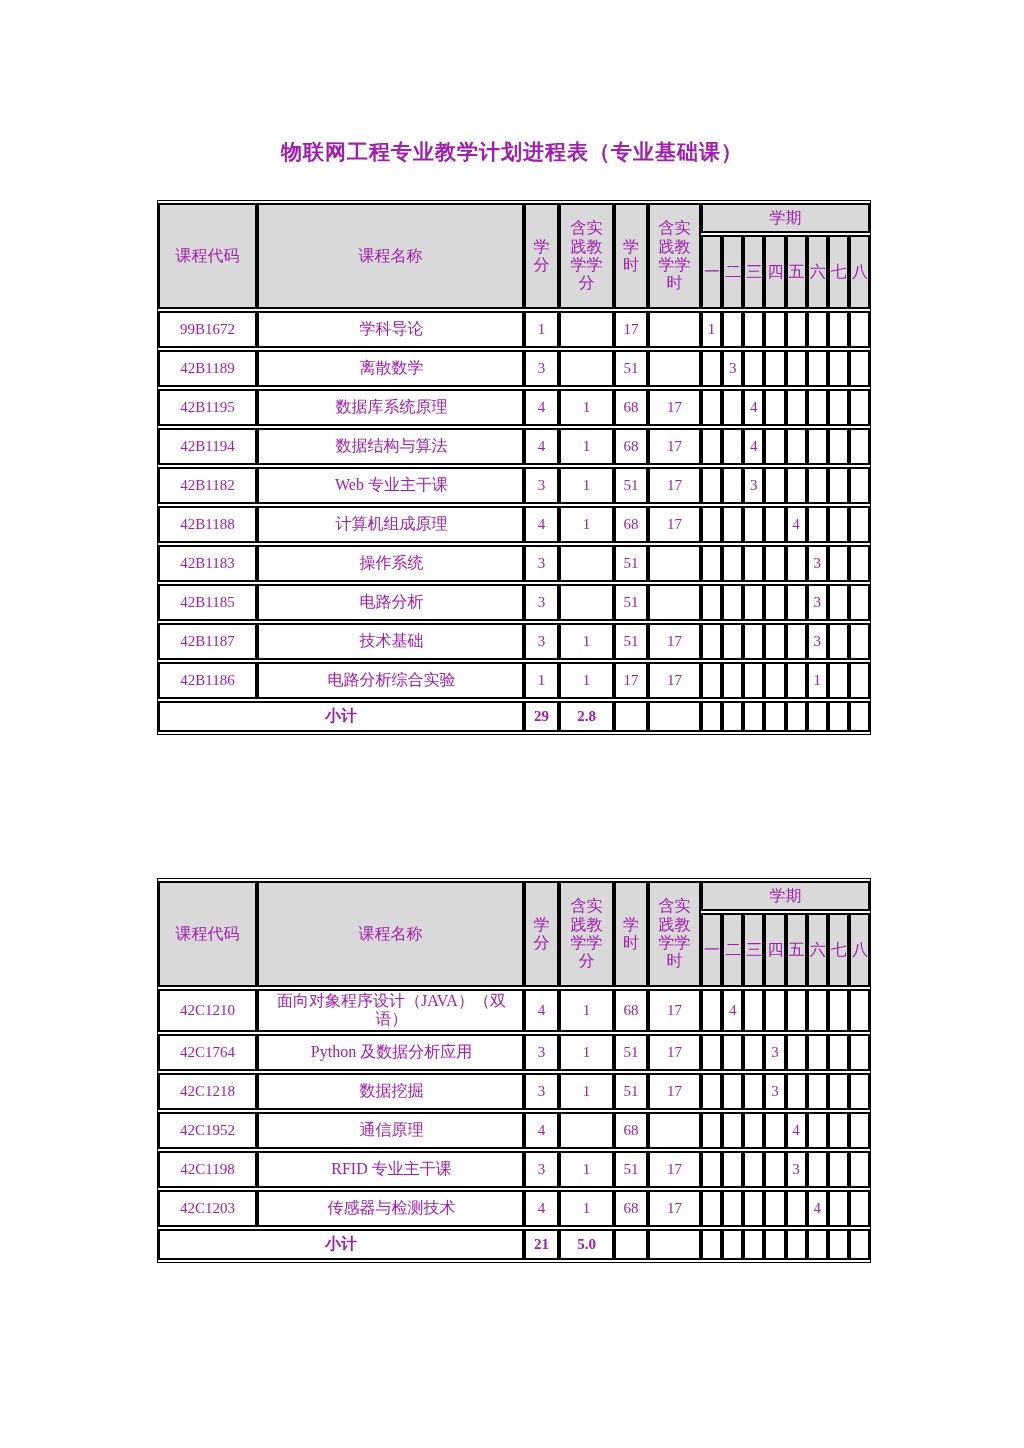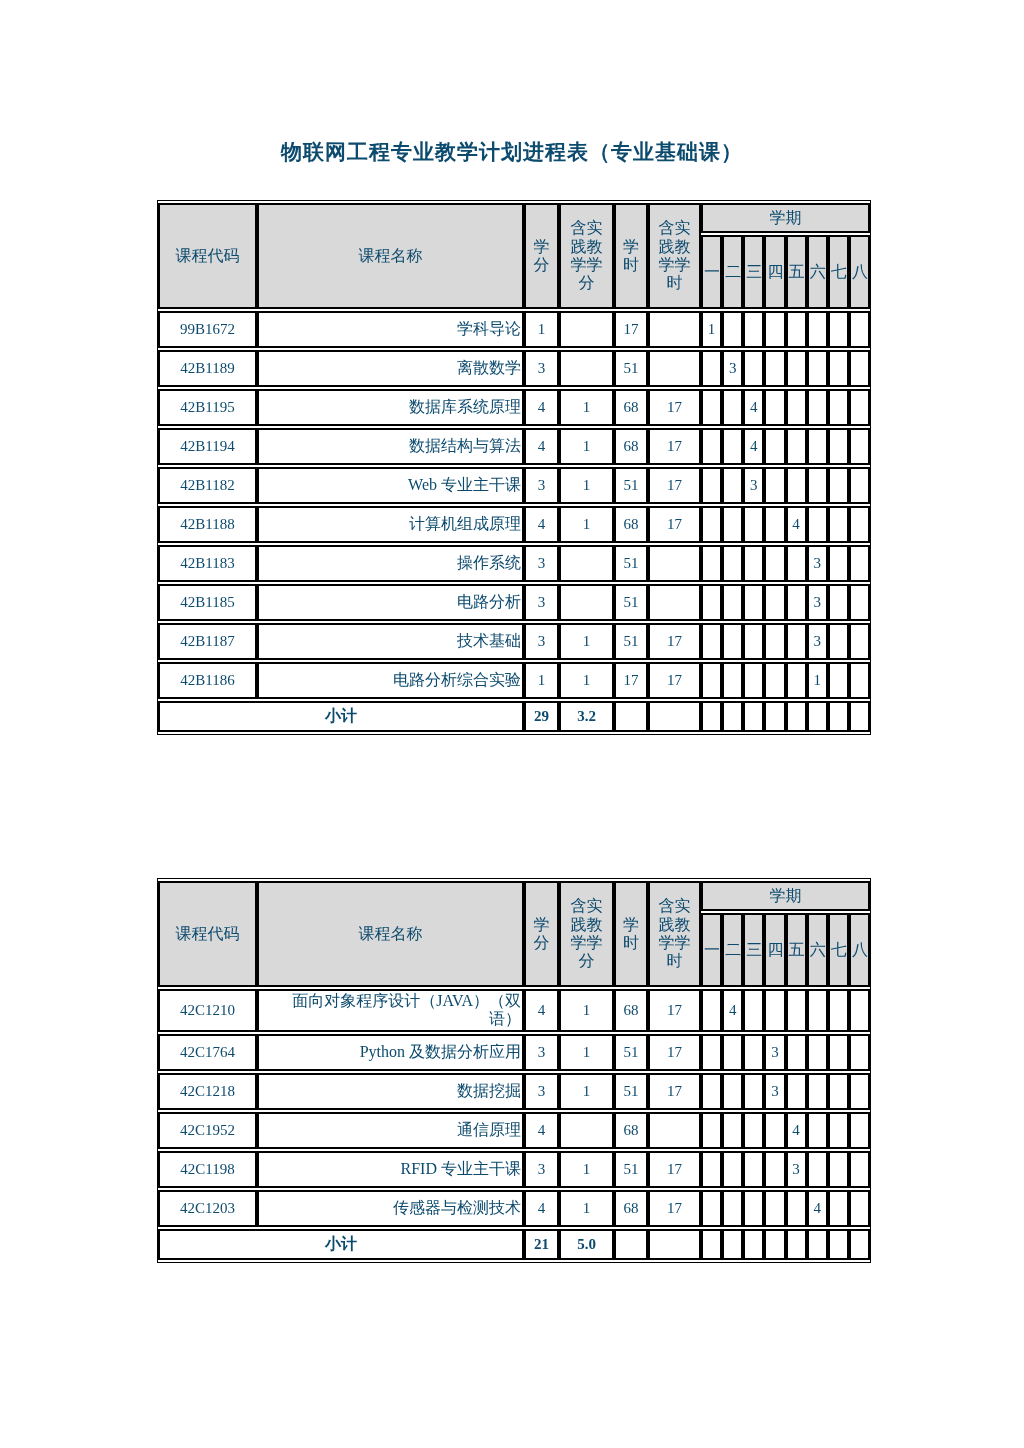--- a/index.html
+++ b/index.html
@@ -2,21 +2,21 @@
 <html><head>
 <meta charset="utf-8">
 <style>
   html, body { margin: 0; padding: 0; background: #ffffff; }
   .page {
     position: relative;
     width: 1024px;
     height: 1396px;
     background: #ffffff;
     font-family: "Liberation Serif", serif;
-    color: #0c4a6e;
+    color: #a21caf;
     overflow: hidden;
   }
   .doc-title {
     position: absolute;
     left: 0;
     width: 100%;
     text-align: center;
     font-size: 21px;
     font-weight: bold;
     letter-spacing: 1px;
@@ -48,21 +48,21 @@
     line-height: 1.15;
     padding: 1px;
     overflow: hidden;
   }
   .course-table th { background: #d9d9d9; }
   tr.hr1 { height: 30px; }
   tr.hr2 { height: 74px; }
   tr.course-row { height: 37px; padding-left: 48px; }
   tr.subtotal-row { height: 31px; }
   .pre { white-space: pre-line; line-height: 1.3; }
-  td.name-cell { text-align: right; padding-left: 3px; white-space: pre-line; }
+  td.name-cell { text-align: center; padding-left: 3px; white-space: pre-line; }
   td.code-cell, td.num-cell { font-size: 15px; }
   tr.subtotal-row td { font-weight: bold; }
 </style>
 </head>
 <body>
 
 <div class="page">
 
   <div class="doc-title" id="title-1">物联网工程专业教学计划进程表（专业基础课）</div>
 
@@ -269,21 +269,21 @@
           <td class="num-cell"></td>
           <td class="num-cell"></td>
           <td class="num-cell"></td>
           <td class="num-cell">1</td>
           <td class="num-cell"></td>
           <td class="num-cell"></td>
         </tr>
         <tr class="subtotal-row">
           <td colspan="2">小计</td>
           <td class="num-cell">29</td>
-          <td class="num-cell">3.2</td>
+          <td class="num-cell">2.8</td>
           <td class="num-cell"></td>
           <td class="num-cell"></td>
           <td class="num-cell"></td>
           <td class="num-cell"></td>
           <td class="num-cell"></td>
           <td class="num-cell"></td>
           <td class="num-cell"></td>
           <td class="num-cell"></td>
           <td class="num-cell"></td>
           <td class="num-cell"></td>

